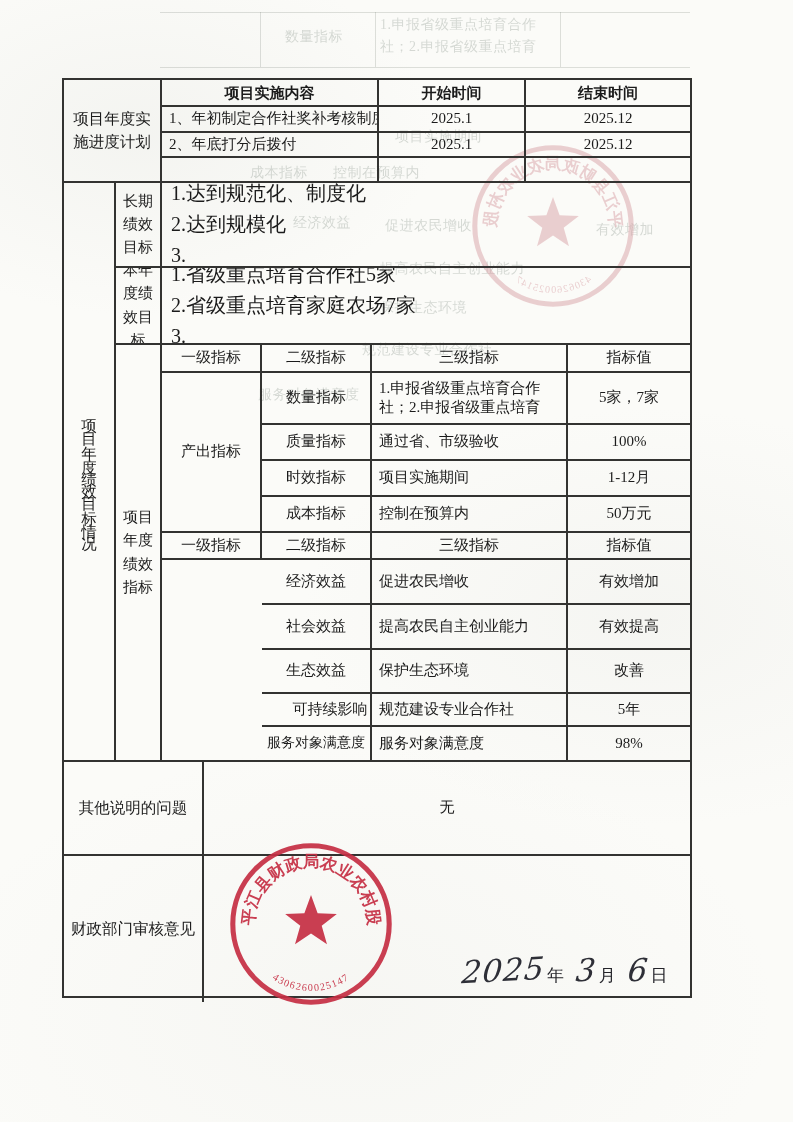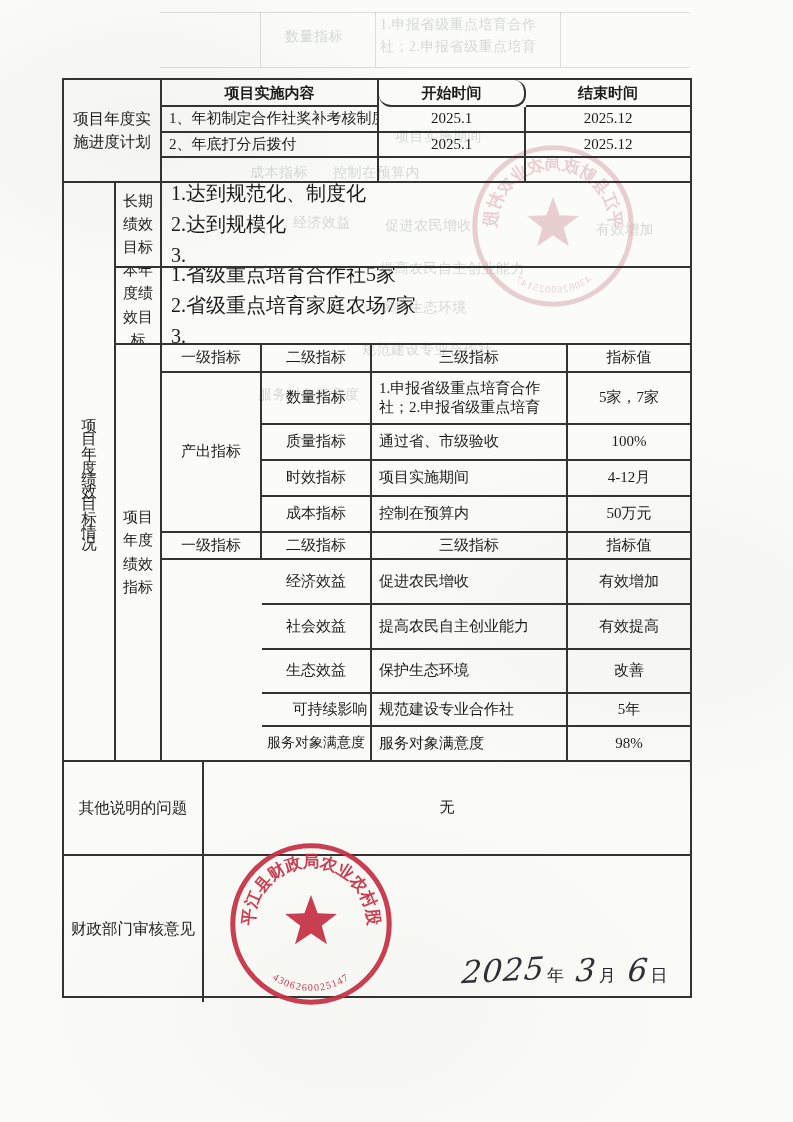--- a/index.html
+++ b/index.html
@@ -120,21 +120,21 @@
     </svg>
   </div>
 
   <div id="sheet">
 
     <div class="sec secA">
       <div class="cell bR" style="grid-area:1/1/5/2;">
         <div class="lbl5">项目年度实施进度计划</div>
       </div>
       <div class="cell bR bB hdr" style="grid-area:1/2/2/3;">项目实施内容</div>
-      <div class="cell bR bB hdr" style="grid-area:1/3/2/4;border-radius:12px;">开始时间</div>
+      <div class="cell bR bB hdr" style="grid-area:1/3/2/4;">开始时间</div>
       <div class="cell bB hdr" style="grid-area:1/4/2/5;">结束时间</div>
 
       <div class="cell bR bB left" style="grid-area:2/2/3/3;white-space:nowrap;">1、年初制定合作社奖补考核制度</div>
       <div class="cell bR bB" style="grid-area:2/3/3/4;">2025.1</div>
       <div class="cell bB" style="grid-area:2/4/3/5;">2025.12</div>
 
       <div class="cell bR bB left" style="grid-area:3/2/4/3;white-space:nowrap;text-align:center;">2、年底打分后拨付</div>
       <div class="cell bR bB" style="grid-area:3/3/4/4;">2025.1</div>
       <div class="cell bB" style="grid-area:3/4/4/5;">2025.12</div>
 
@@ -178,21 +178,21 @@
         <div class="cell bR bB left pre" style="grid-area:2/3/3/4;">1.申报省级重点培育合作
 社；2.申报省级重点培育</div>
         <div class="cell bB" style="grid-area:2/4/3/5;">5家，7家</div>
 
         <div class="cell bR bB" style="grid-area:3/2/4/3;">质量指标</div>
         <div class="cell bR bB left" style="grid-area:3/3/4/4;">通过省、市级验收</div>
         <div class="cell bB" style="grid-area:3/4/4/5;">100%</div>
 
         <div class="cell bR bB" style="grid-area:4/2/5/3;">时效指标</div>
         <div class="cell bR bB left" style="grid-area:4/3/5/4;">项目实施期间</div>
-        <div class="cell bB" style="grid-area:4/4/5/5;">4-12月</div>
+        <div class="cell bB" style="grid-area:4/4/5/5;">1-12月</div>
 
         <div class="cell bR bB" style="grid-area:5/2/6/3;">成本指标</div>
         <div class="cell bR bB left" style="grid-area:5/3/6/4;">控制在预算内</div>
         <div class="cell bB" style="grid-area:5/4/6/5;">50万元</div>
 
         <div class="cell bR bB" style="grid-area:6/1/7/2;">一级指标</div>
         <div class="cell bR bB" style="grid-area:6/2/7/3;">二级指标</div>
         <div class="cell bR bB" style="grid-area:6/3/7/4;">三级指标</div>
         <div class="cell bB" style="grid-area:6/4/7/5;">指标值</div>
 

